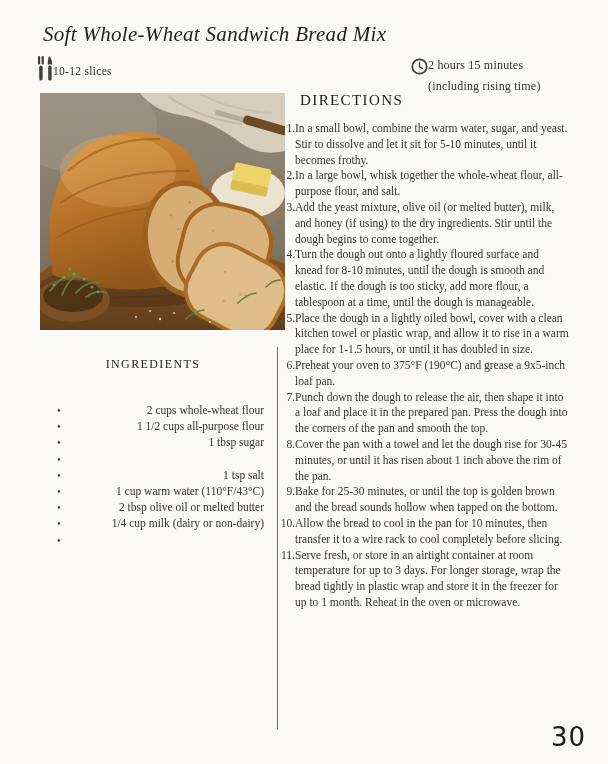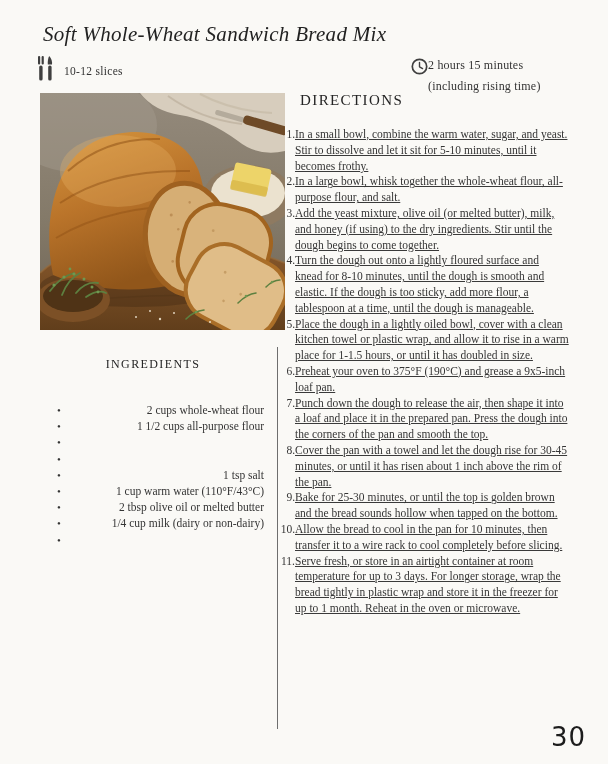--- a/index.html
+++ b/index.html
@@ -12,21 +12,21 @@
     color:#3a3a3a;
   }
   .title {
     position:absolute; left:43px; top:22px; margin:0;
     font-size:21px; font-weight:400; font-style:italic;
     letter-spacing:.3px; color:#222;
     white-space:nowrap;
   }
   .meta-servings {
     position:absolute; left:37px; top:56px;
-    display:flex; align-items:center; gap:11px;
+    display:flex; align-items:center; 
   }
   .meta-text { font-size:11.5px; letter-spacing:.3px; color:#333; }
   .meta-time {
     position:absolute; left:411px; top:55px;
     display:flex; align-items:flex-start;
   }
   .meta-time .icon svg { margin-top:3px; }
   .time-lines div { font-size:12px; line-height:21px; letter-spacing:.2px; color:#333; }
   .photo { position:absolute; left:40px; top:93px; width:245px; height:237px; }
   .photo svg { display:block; }
@@ -43,21 +43,21 @@
   .ingredients ul { list-style:none; margin:26px 0 0; padding:0; }
   .ingredients li { display:flex; font-size:11.5px; line-height:16.2px; color:#353535; }
   .bullet { flex:none; width:10px; margin-left:17px; font-size:11px; }
   .ing-text { flex:1; text-align:right; padding-right:2px; }
   .directions { position:absolute; left:277px; top:88px; width:292px; }
   .directions h2 {
     margin:0 0 0 23px;
     font-size:15px; font-weight:400; letter-spacing:1.4px;
     line-height:24px; color:#242424;
   }
-  .directions ol { list-style:none; margin:15px 0 0; padding:0;text-decoration:underline; }
+  .directions ol { list-style:none; margin:9px 0 0; padding:0; }
   .directions li {
     padding-left:18px; text-indent:-18px;
     font-size:11.5px; line-height:15.8px; color:#353535;
   }
   .num { display:inline-block; width:18px; text-align:right; text-indent:0; white-space:nowrap; }
   .page-number {
     position:absolute; left:551px; top:722px;
     font-family:"DejaVu Sans", sans-serif;
     font-size:26px; letter-spacing:1px; color:#1c1c1c;
   }
@@ -218,20 +218,21 @@
           <span class="ing-text">2 cups whole-wheat flour</span>
         </li>
 
         <li>
           <span class="bullet">•</span>
           <span class="ing-text">1 1/2 cups all-purpose flour</span>
         </li>
 
         <li>
           <span class="bullet">•</span>
+          <span class="ing-text">1 tbsp sugar</span>
         </li>
 
         <li>
           <span class="bullet">•</span>
         </li>
 
         <li>
           <span class="bullet">•</span>
           <span class="ing-text">1 tsp salt</span>
         </li>

